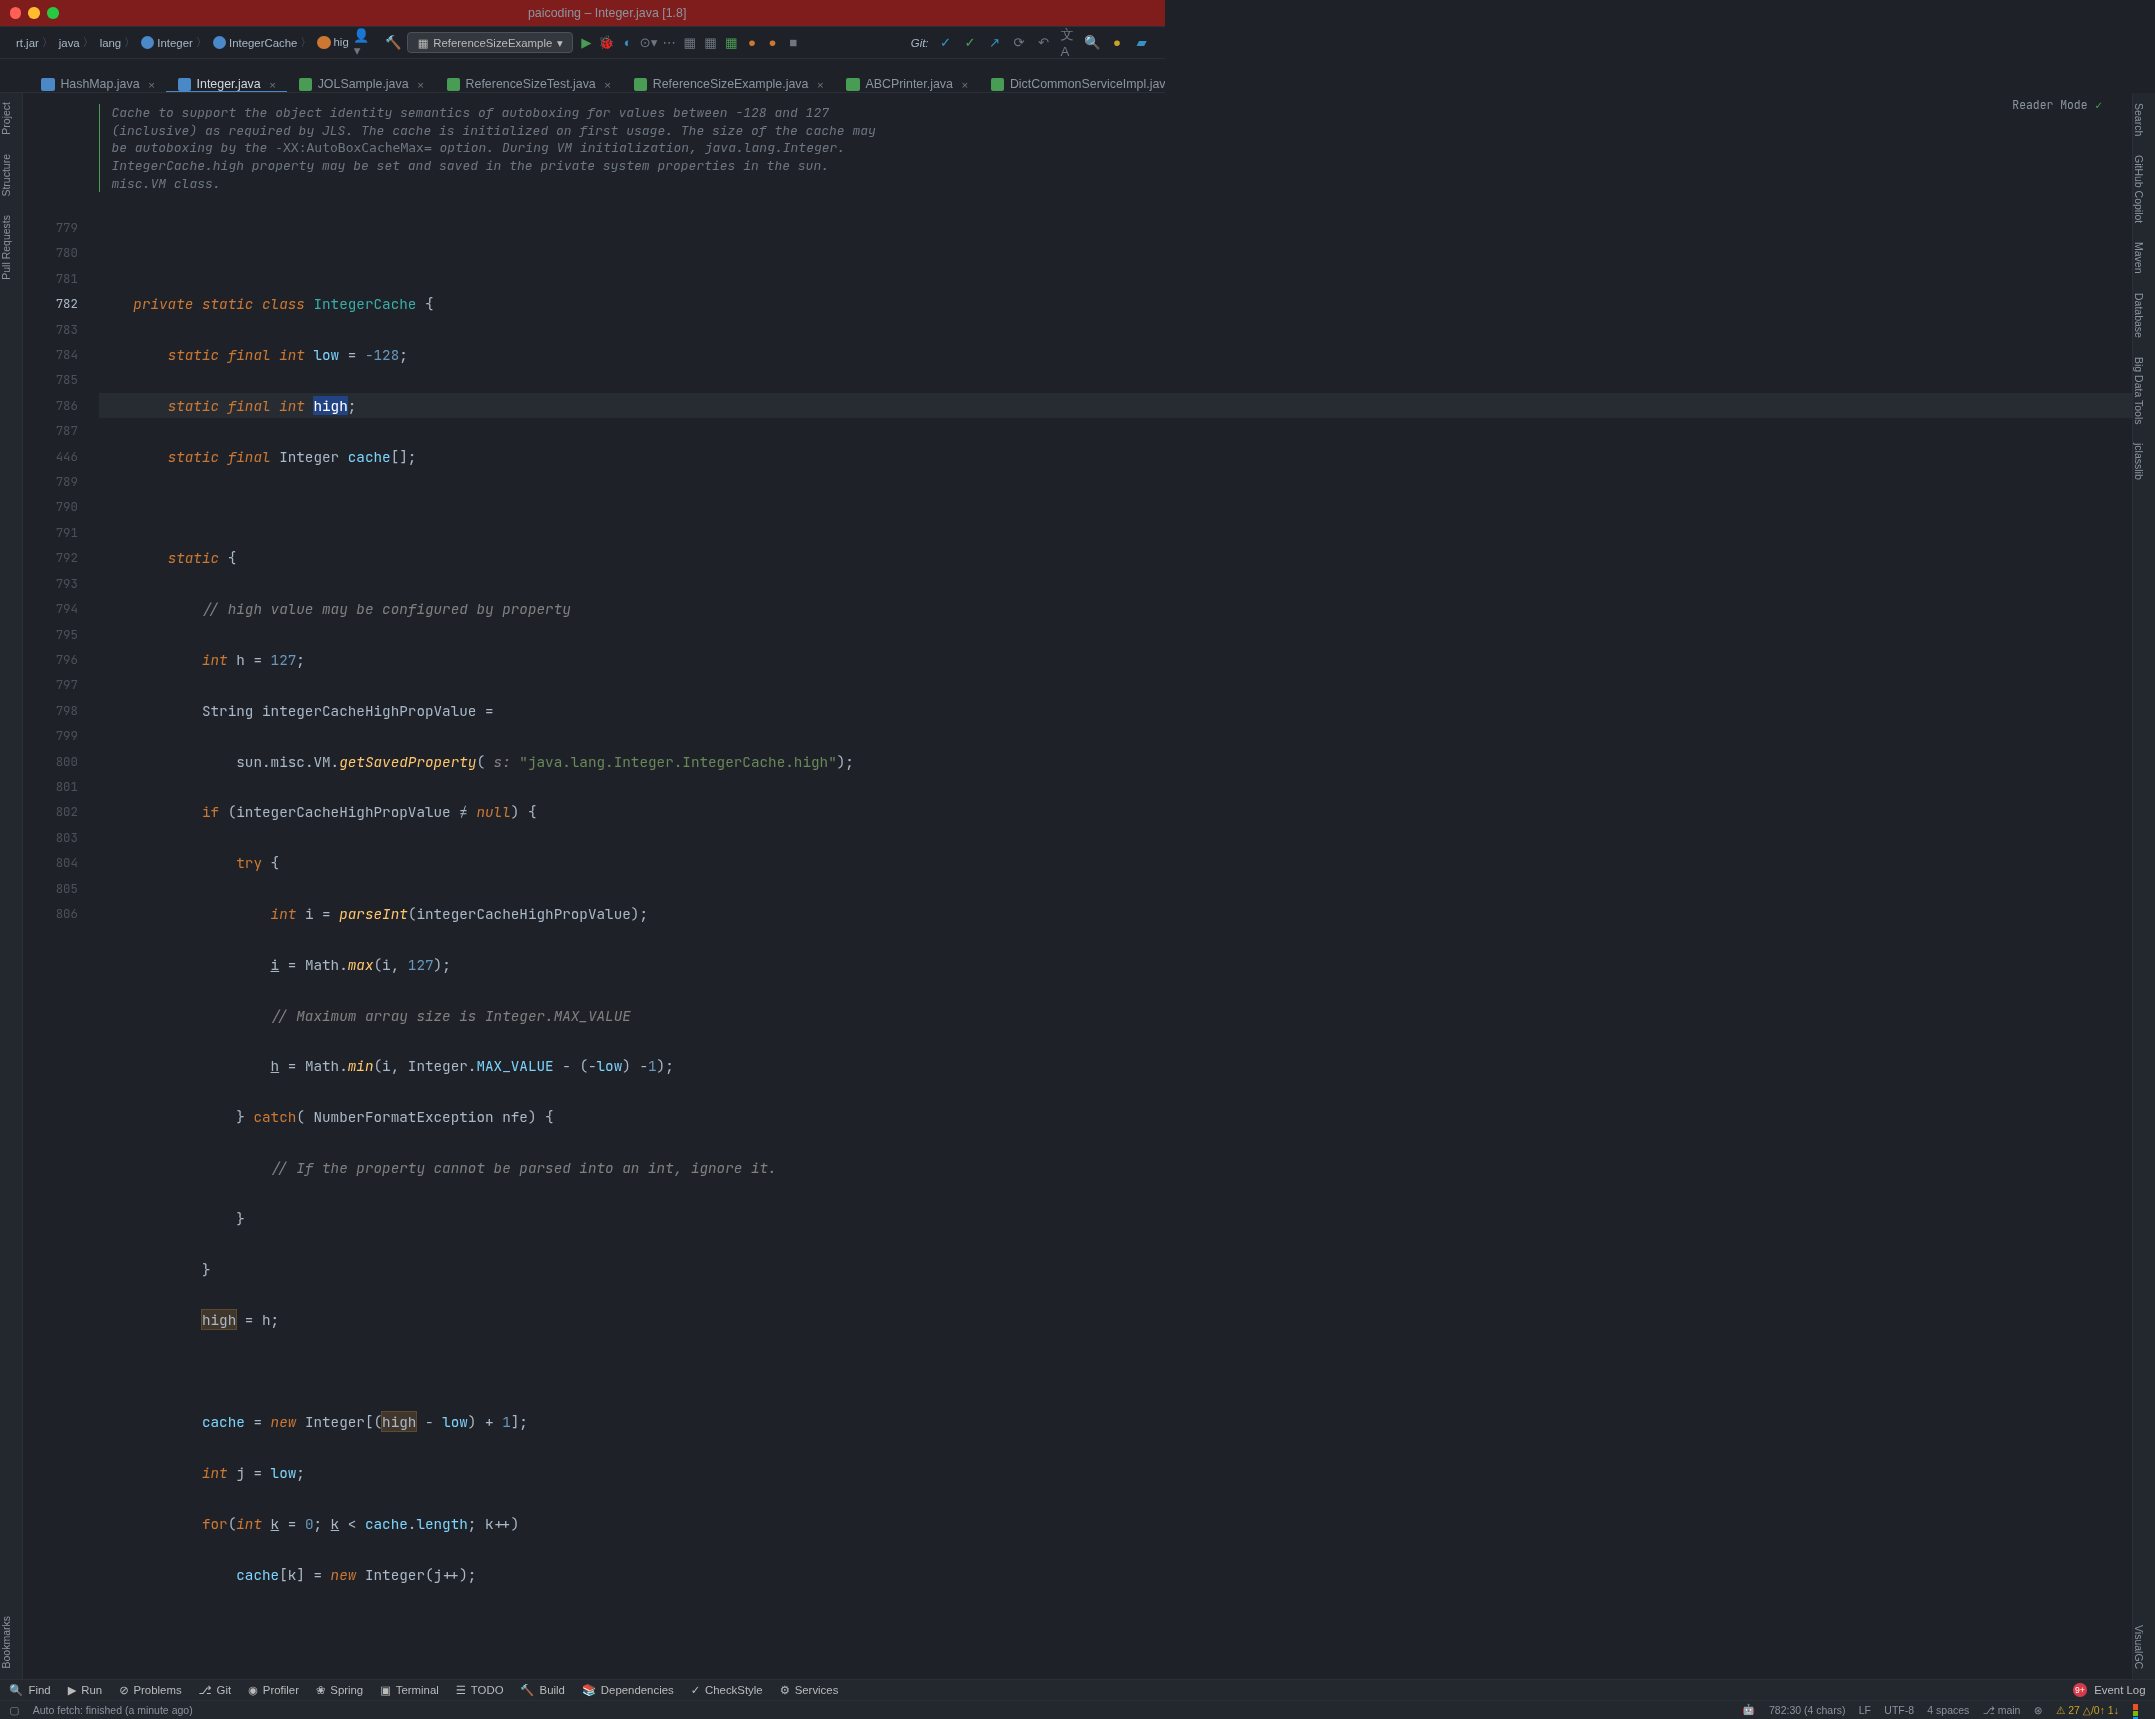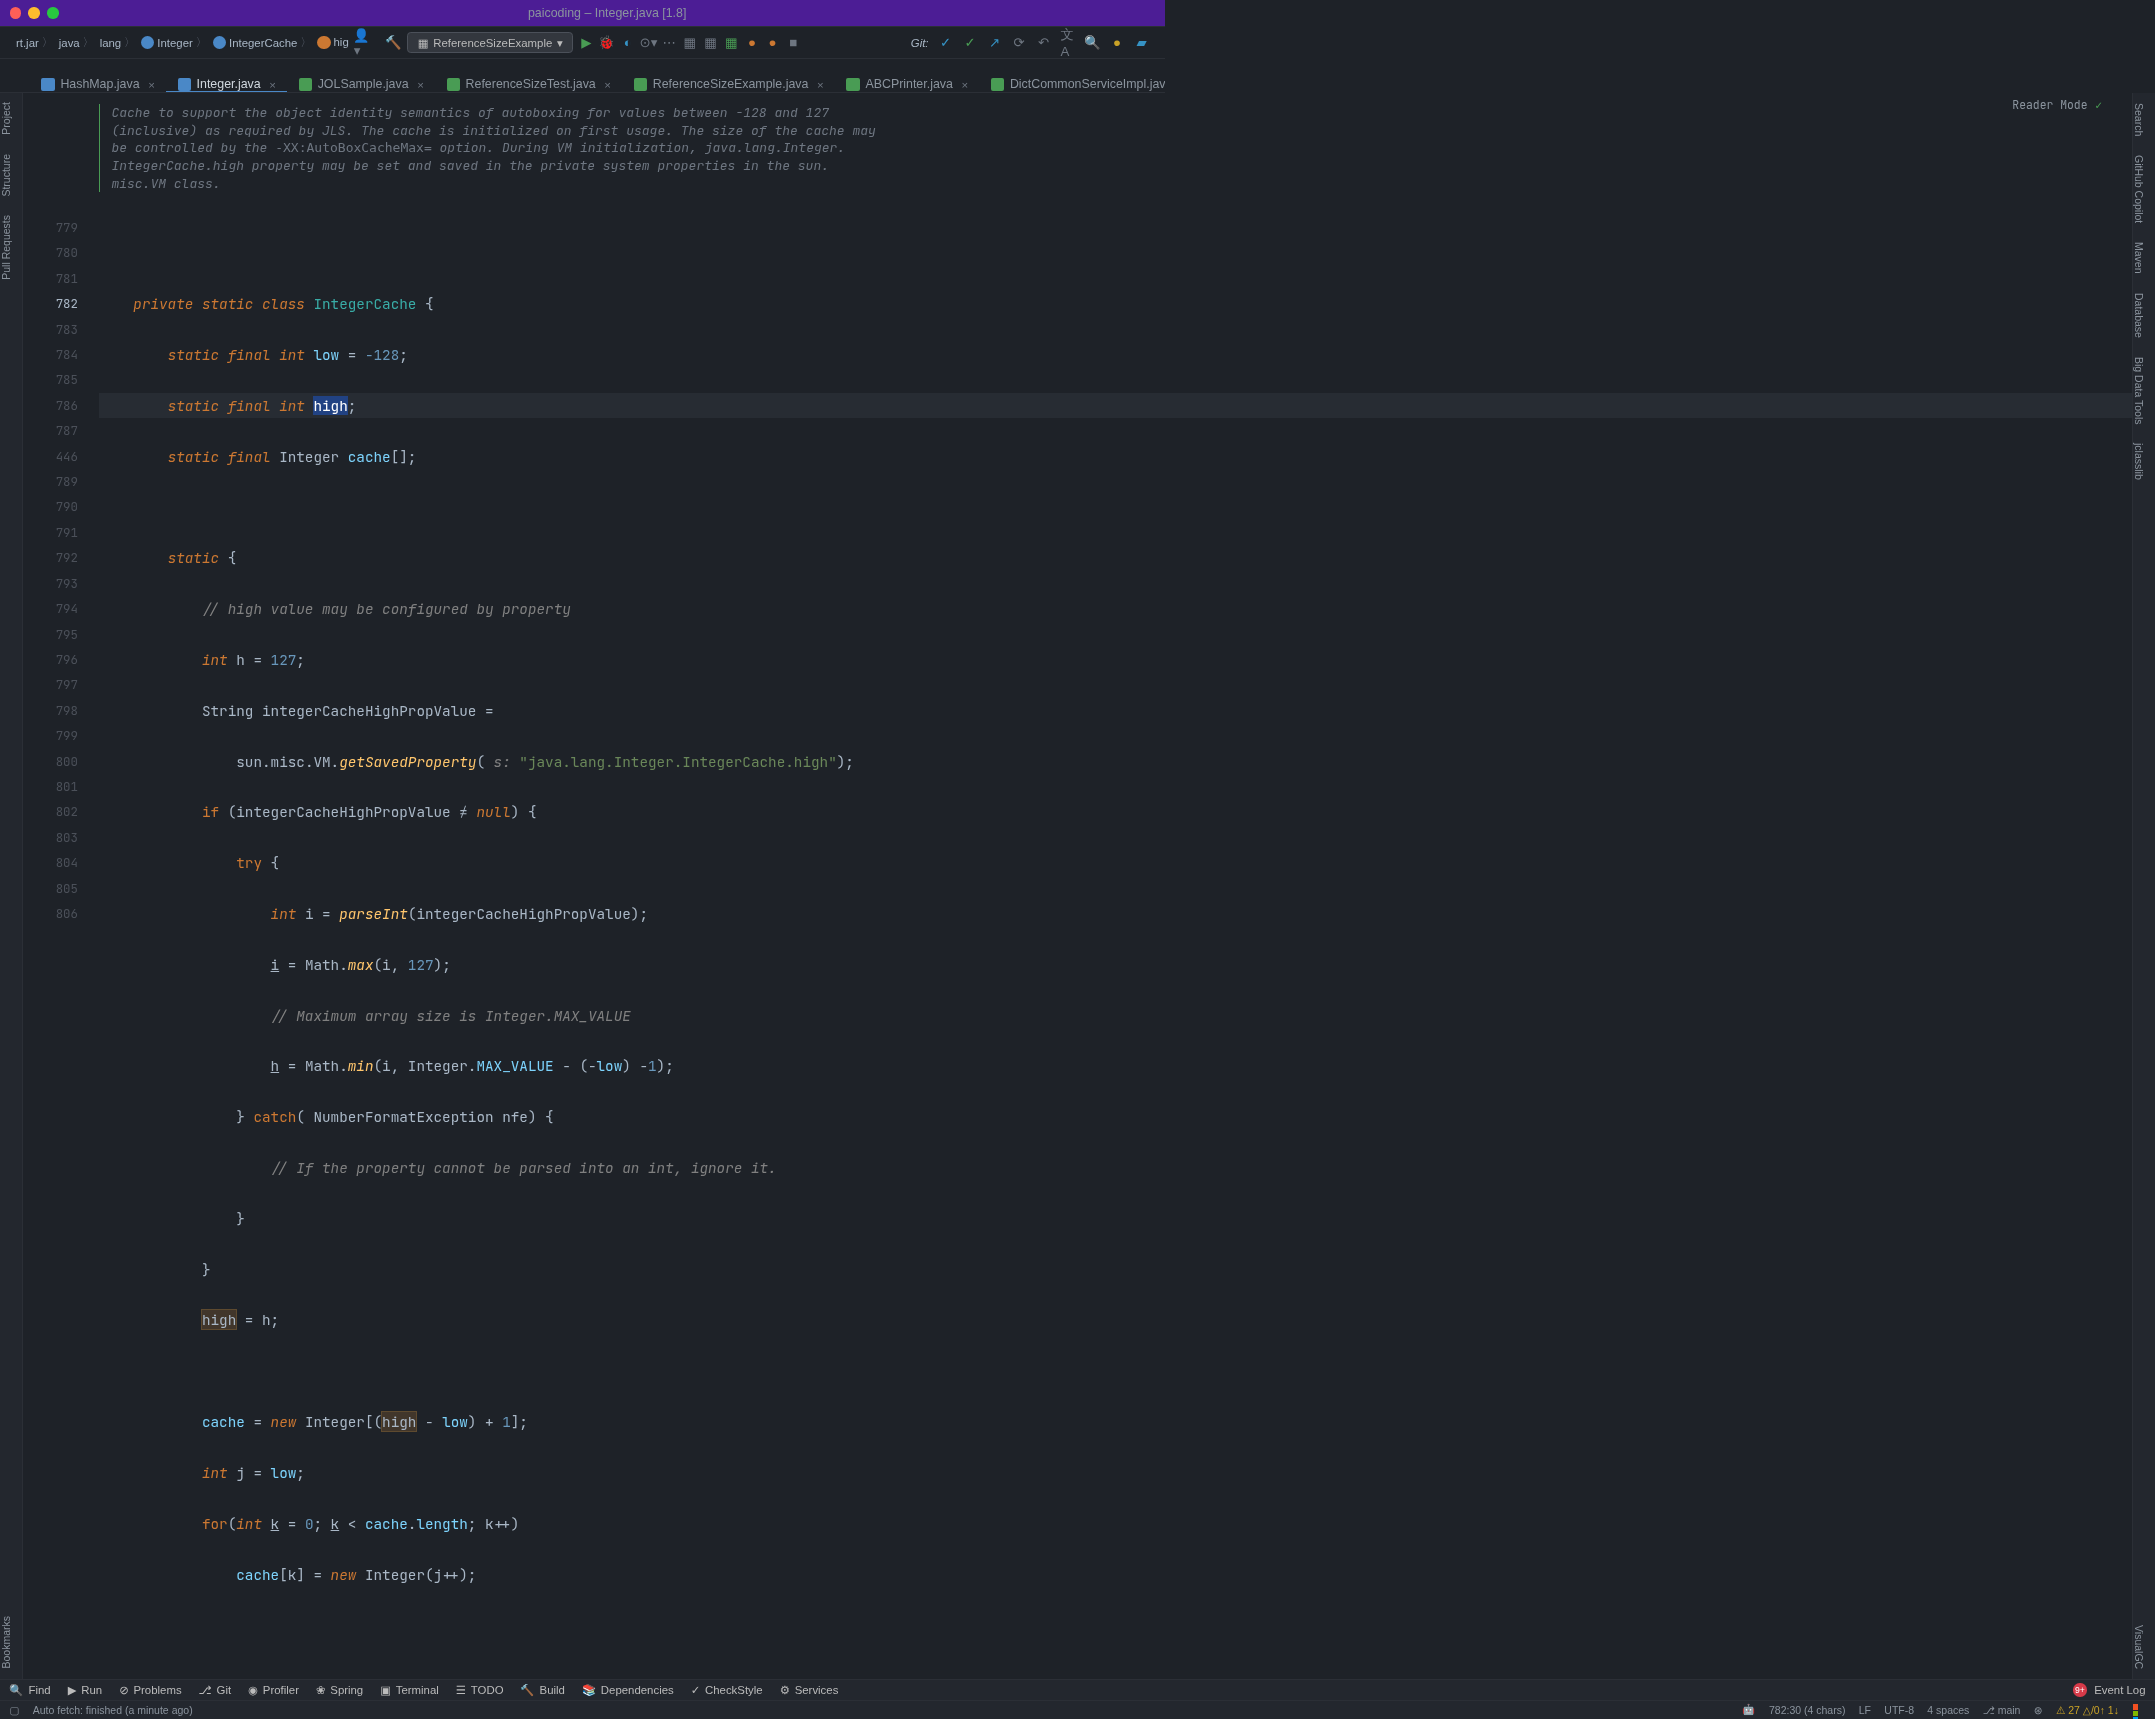--- a/index.html
+++ b/index.html
@@ -8,21 +8,21 @@
   background:#1e2228;
   color:#a9b7c6;
   width:1165px;
   height:932px;
   overflow:hidden;
   font-size:12.4px;
 }
 .mono { font-family:"JetBrains Mono",Menlo,Consolas,monospace; }
 
 
-.titlebar { height:27px; background:#4c1d95; display:flex; align-items:center; padding:0 9.5px; border-bottom:1px solid #2b2f36; }
+.titlebar { height:27px; background:#7f1d1d; display:flex; align-items:center; padding:0 9.5px; border-bottom:1px solid #2b2f36; }
 .traffic { display:flex; gap:7.6px; }
 .traffic span { width:11.4px; height:11.4px; border-radius:50%; display:block; }
 .tr-close{background:#ff5f57;} .tr-min{background:#febc2e;} .tr-max{background:#28c840;}
 .title-text { flex:1; text-align:center; color:#8b949e; font-size:12.4px; }
 
 
 .toolbar { height:32px; background:#1e2228; display:flex; align-items:center; padding:0 16px; gap:5.7px; border-bottom:1px solid #2b2f36; }
 .crumb { color:#a9b7c6; font-size:11.4px; display:flex; align-items:center; gap:2.9px; }
 .chev { color:#5c6370; }
 .crumb-icon { width:13.3px; height:13.3px; border-radius:50%; display:inline-block; }
@@ -213,21 +213,21 @@
 
 <div class="editor-wrap mono">
   <div class="reader-mode">
       <span>Reader Mode</span>
       <span class="reader-check">✓</span>
     </div>
 
   <div class="doc-comment">
     <span>Cache to support the object identity semantics of autoboxing for values between -128 and 127</span><br>
     <span>(inclusive) as required by JLS. The cache is initialized on first usage. The size of the cache may</span><br>
-    <span>be controlled by the </span><span class="doc-mono">-XX:AutoBoxCacheMax=</span><span> option. During VM initialization, java.lang.Integer.</span><br>
+    <span>be autoboxing by the </span><span class="doc-mono">-XX:AutoBoxCacheMax=</span><span> option. During VM initialization, java.lang.Integer.</span><br>
     <span>IntegerCache.high property may be set and saved in the private system properties in the sun.</span><br>
     <span>misc.VM class.</span>
   </div>
 
   <div class="gutter">
 <div class="ln">779</div>
       <div class="ln">780</div>
       <div class="ln">781</div>
       <div class="ln cur">782</div>
       <div class="ln">783</div>

